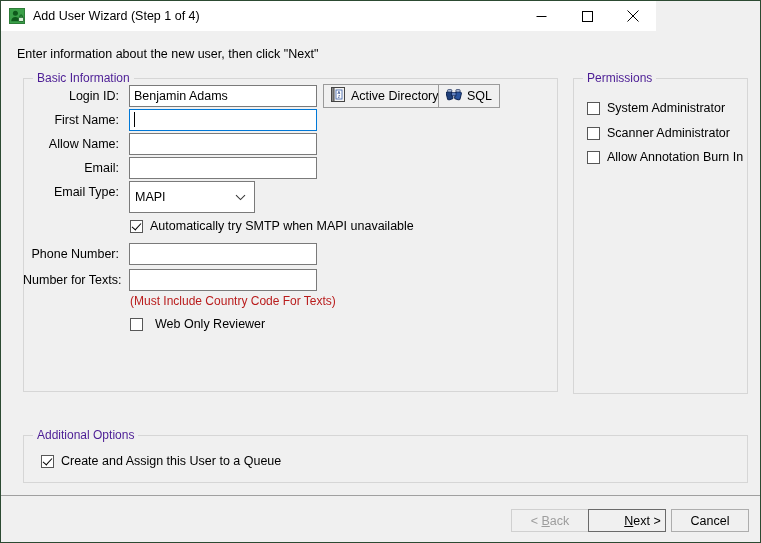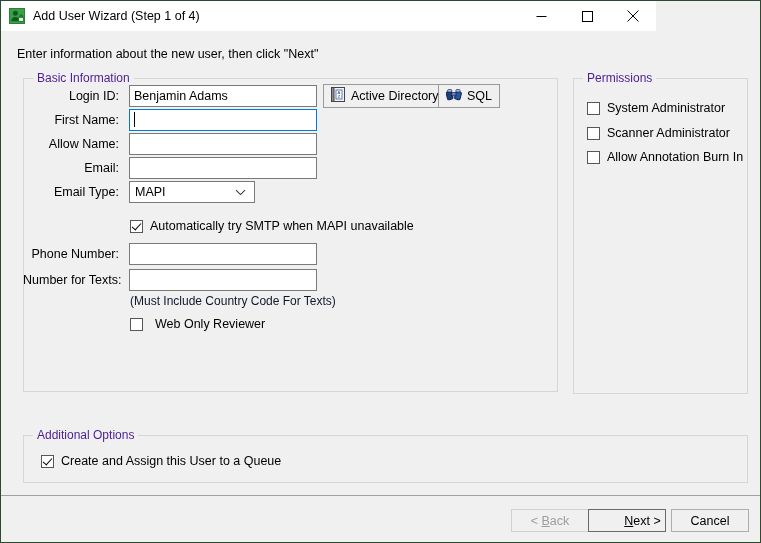--- a/index.html
+++ b/index.html
@@ -130,21 +130,21 @@
     left: 5px;
     top: 3px;
   }
 
   
   .fselect {
     position: absolute;
     box-sizing: border-box;
     background: #ffffff;
     border: 1px solid #7a7a7a;
-    height: 22px;
+    height: 32px;
     font-size: 12.5px;
     display: flex;
     align-items: center;
     padding-left: 5px;
   }
   .fselect .chev {
     position: absolute;
     right: 8px; top: 0; bottom: 0;
     display: flex; align-items: center;
   }
@@ -187,21 +187,21 @@
     left: 3px; top: 0px;
     width: 4px; height: 8px;
     border: solid #000;
     border-width: 0 1.6px 1.6px 0;
     transform: rotate(42deg);
   }
 
   .hint {
     position: absolute;
     font-size: 12px;
-    color: #0f172a;
+    color: #b91c1c;
     white-space: nowrap;
   }
 
   
   .footer-sep {
     position: absolute;
     left: 0; top: 464px;
     width: 759px;
     height: 1px;
     background: #a0a0a0;

